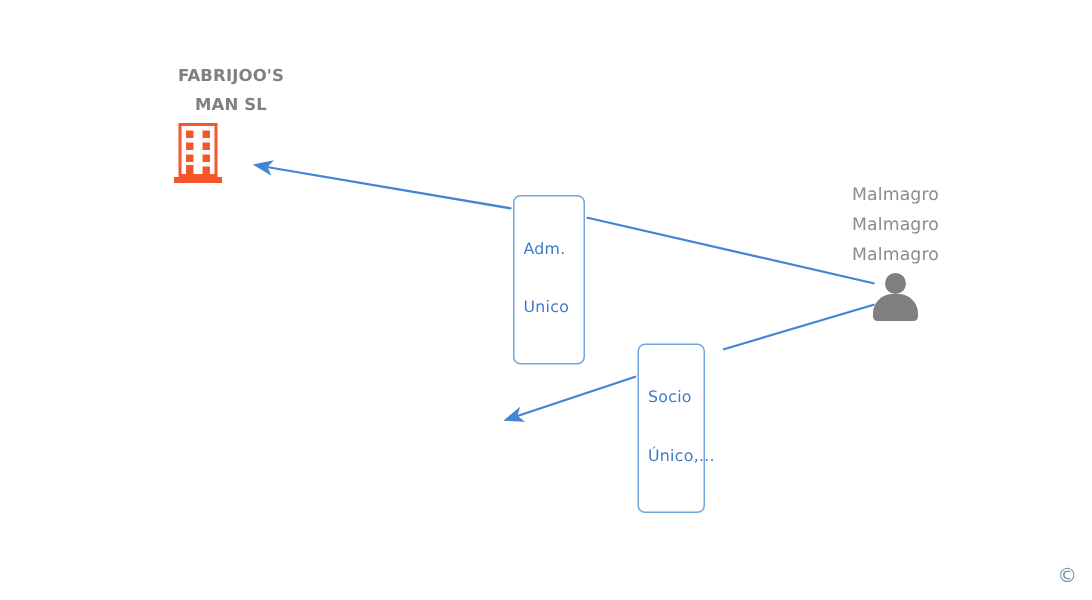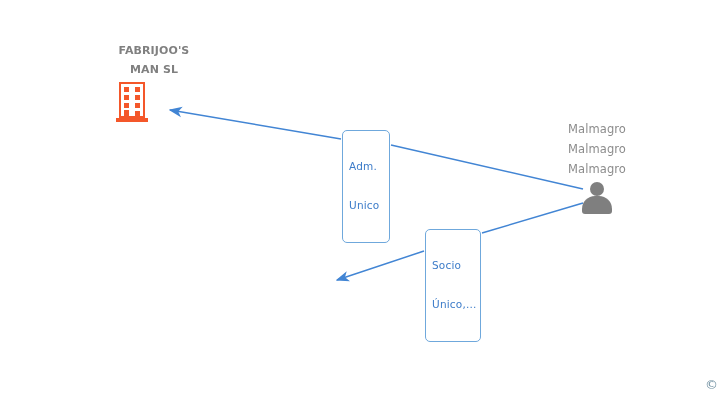--- a/index.html
+++ b/index.html
@@ -167,21 +167,21 @@
     letter-spacing: 0.2px;
   }
   #label-adm {
     left: 342px;
     top: 130px;
     width: 48px;
   }
   #label-socio {
     left: 425px;
     top: 229px;
-    width: 56px;
+    width: 45px;
   }
 
   
   #watermark {
     position: absolute;
     right: 10px;
     bottom: 8px;
     display: flex;
     align-items: center;
     gap: 4px;

